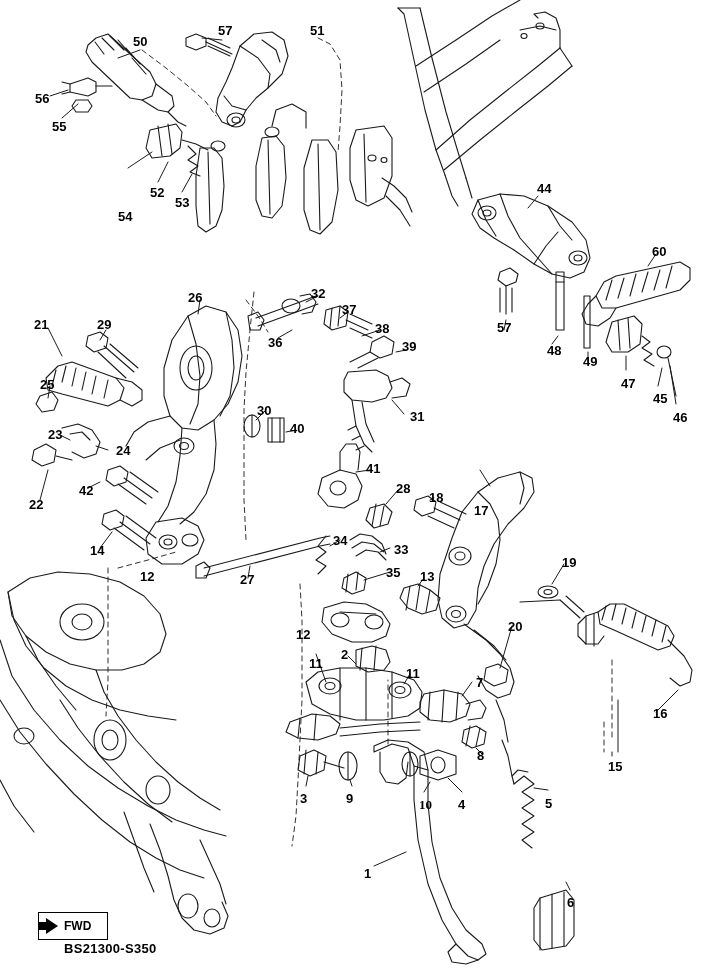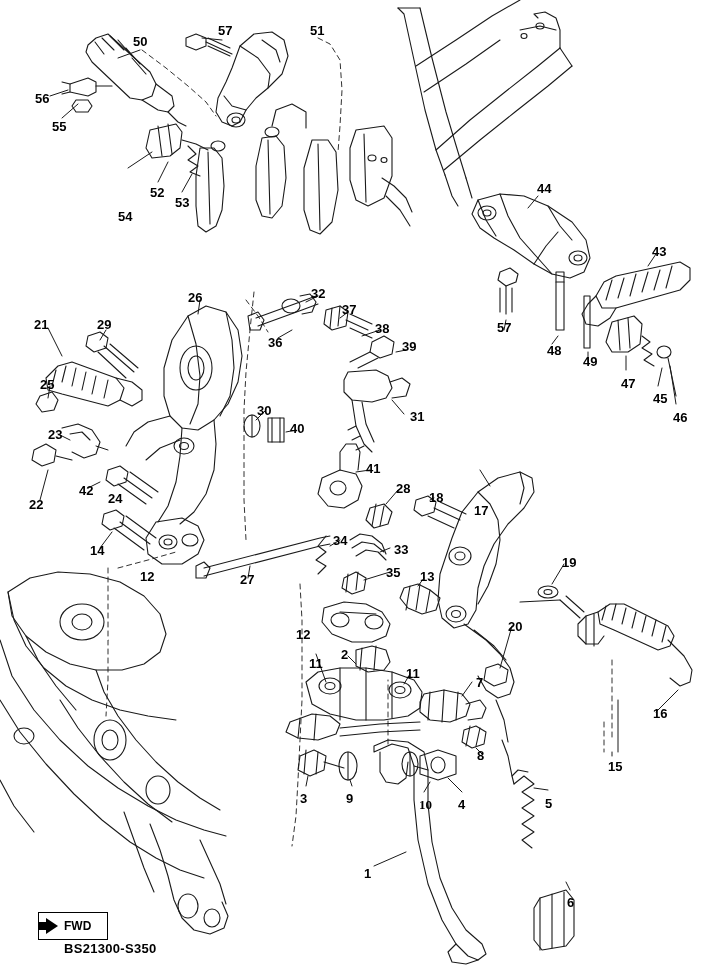--- a/index.html
+++ b/index.html
@@ -456,41 +456,41 @@
 
 <div class="callout" style="left: 218px; top: 24px;">57</div>
     <div class="callout" style="left: 310px; top: 24px;">51</div>
     <div class="callout" style="left: 133px; top: 35px;">50</div>
     <div class="callout" style="left: 35px; top: 92px;">56</div>
     <div class="callout" style="left: 52px; top: 120px;">55</div>
     <div class="callout" style="left: 118px; top: 170px; margin-top: 40px;">54</div>
     <div class="callout" style="left: 150px; top: 186px;">52</div>
     <div class="callout" style="left: 175px; top: 196px;">53</div>
     <div class="callout" style="left: 537px; top: 182px;">44</div>
-    <div class="callout" style="left: 652px; top: 245px;">43</div>
+    <div class="callout" style="left: 652px; top: 245px;">60</div>
     <div class="callout" style="left: 188px; top: 291px;">26</div>
     <div class="callout" style="left: 311px; top: 287px;">32</div>
     <div class="callout" style="left: 342px; top: 303px;">37</div>
     <div class="callout" style="left: 375px; top: 322px;">38</div>
     <div class="callout" style="left: 34px; top: 318px;">21</div>
     <div class="callout" style="left: 97px; top: 318px;">29</div>
     <div class="callout" style="left: 268px; top: 336px;">36</div>
     <div class="callout" style="left: 402px; top: 340px;">39</div>
     <div class="callout" style="left: 497px; top: 321px;">57</div>
     <div class="callout" style="left: 547px; top: 316px; margin-top: 28px;">48</div>
     <div class="callout" style="left: 583px; top: 355px;">49</div>
     <div class="callout" style="left: 621px; top: 377px;">47</div>
     <div class="callout" style="left: 653px; top: 392px;">45</div>
     <div class="callout" style="left: 673px; top: 411px;">46</div>
     <div class="callout" style="left: 40px; top: 378px;">25</div>
     <div class="callout" style="left: 257px; top: 404px;">30</div>
     <div class="callout" style="left: 290px; top: 422px;">40</div>
     <div class="callout" style="left: 410px; top: 410px;">31</div>
     <div class="callout" style="left: 48px; top: 428px;">23</div>
-    <div class="callout" style="left: 108px; top: 444px; margin-top: 48px;">24</div>
+    <div class="callout" style="left: 116px; top: 444px;">24</div>
     <div class="callout" style="left: 79px; top: 484px;">42</div>
     <div class="callout" style="left: 29px; top: 498px;">22</div>
     <div class="callout" style="left: 366px; top: 462px;">41</div>
     <div class="callout" style="left: 396px; top: 482px;">28</div>
     <div class="callout" style="left: 429px; top: 491px;">18</div>
     <div class="callout" style="left: 474px; top: 462px; margin-top: 42px;">17</div>
     <div class="callout" style="left: 333px; top: 534px;">34</div>
     <div class="callout" style="left: 394px; top: 543px;">33</div>
     <div class="callout" style="left: 90px; top: 544px;">14</div>
     <div class="callout" style="left: 140px; top: 570px;">12</div>

